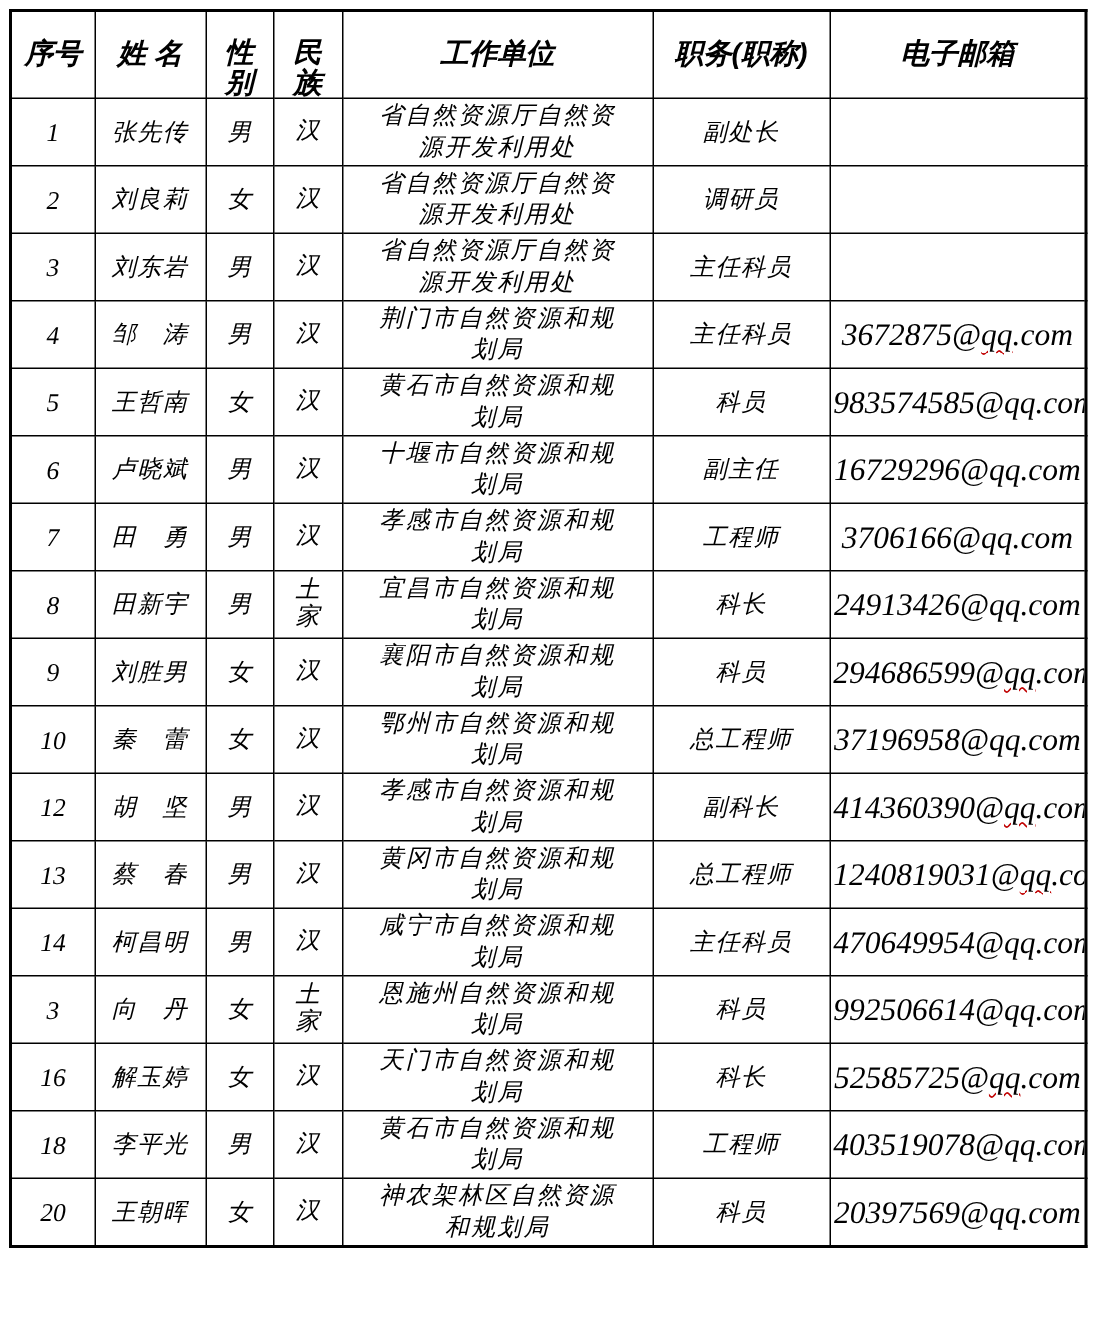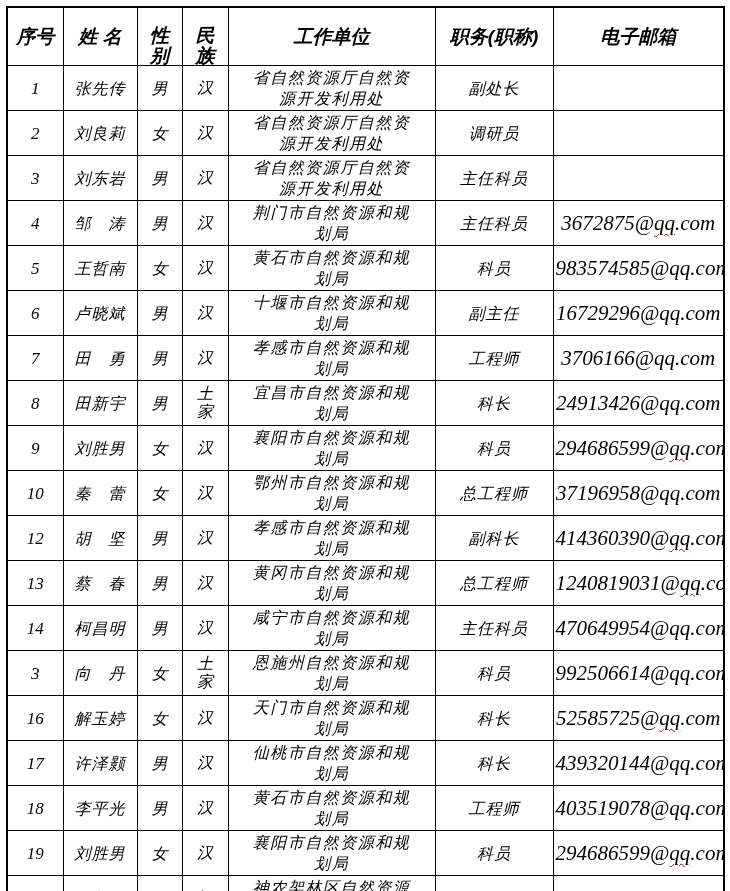--- a/index.html
+++ b/index.html
@@ -254,49 +254,31 @@
   <tr>
     <td class="c-no">16</td>
     <td class="c-name">解玉婷</td>
     <td class="c-gender">女</td>
     <td class="c-eth">汉</td>
     <td class="c-work">天门市自然资源和规划局</td>
     <td class="c-pos">科长</td>
     <td class="c-email">52585725@<span class="sq">qq</span>.com</td>
   </tr>
 
-  <tr>
-    <td class="c-no">17</td>
-    <td class="c-name">许泽颢</td>
-    <td class="c-gender">男</td>
-    <td class="c-eth">汉</td>
-    <td class="c-work">仙桃市自然资源和规划局</td>
-    <td class="c-pos">科长</td>
-    <td class="c-email">439320144@qq.com</td>
-  </tr>
 
   <tr>
     <td class="c-no">18</td>
     <td class="c-name">李平光</td>
     <td class="c-gender">男</td>
     <td class="c-eth">汉</td>
     <td class="c-work">黄石市自然资源和规划局</td>
     <td class="c-pos">工程师</td>
     <td class="c-email">403519078@qq.com</td>
   </tr>
 
-  <tr>
-    <td class="c-no">19</td>
-    <td class="c-name">刘胜男</td>
-    <td class="c-gender">女</td>
-    <td class="c-eth">汉</td>
-    <td class="c-work">襄阳市自然资源和规划局</td>
-    <td class="c-pos">科员</td>
-    <td class="c-email">294686599@<span class="sq">qq</span>.com</td>
-  </tr>
 
   <tr>
     <td class="c-no">20</td>
     <td class="c-name">王朝晖</td>
     <td class="c-gender">女</td>
     <td class="c-eth">汉</td>
     <td class="c-work">神农架林区自然资源和规划局</td>
     <td class="c-pos">科员</td>
     <td class="c-email">20397569@qq.com</td>
   </tr>

